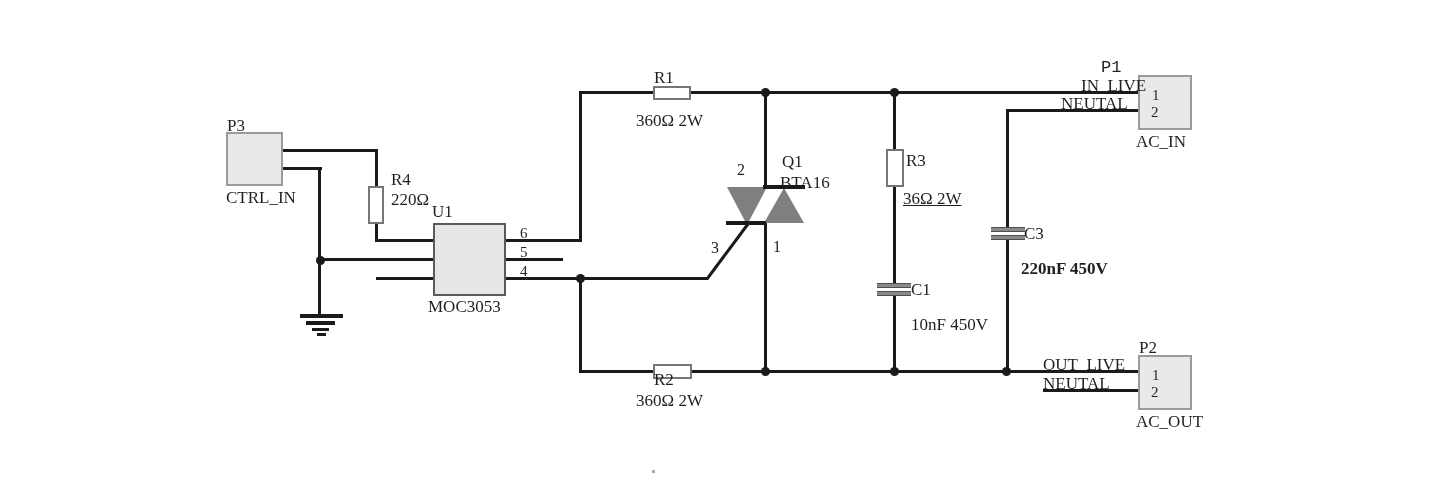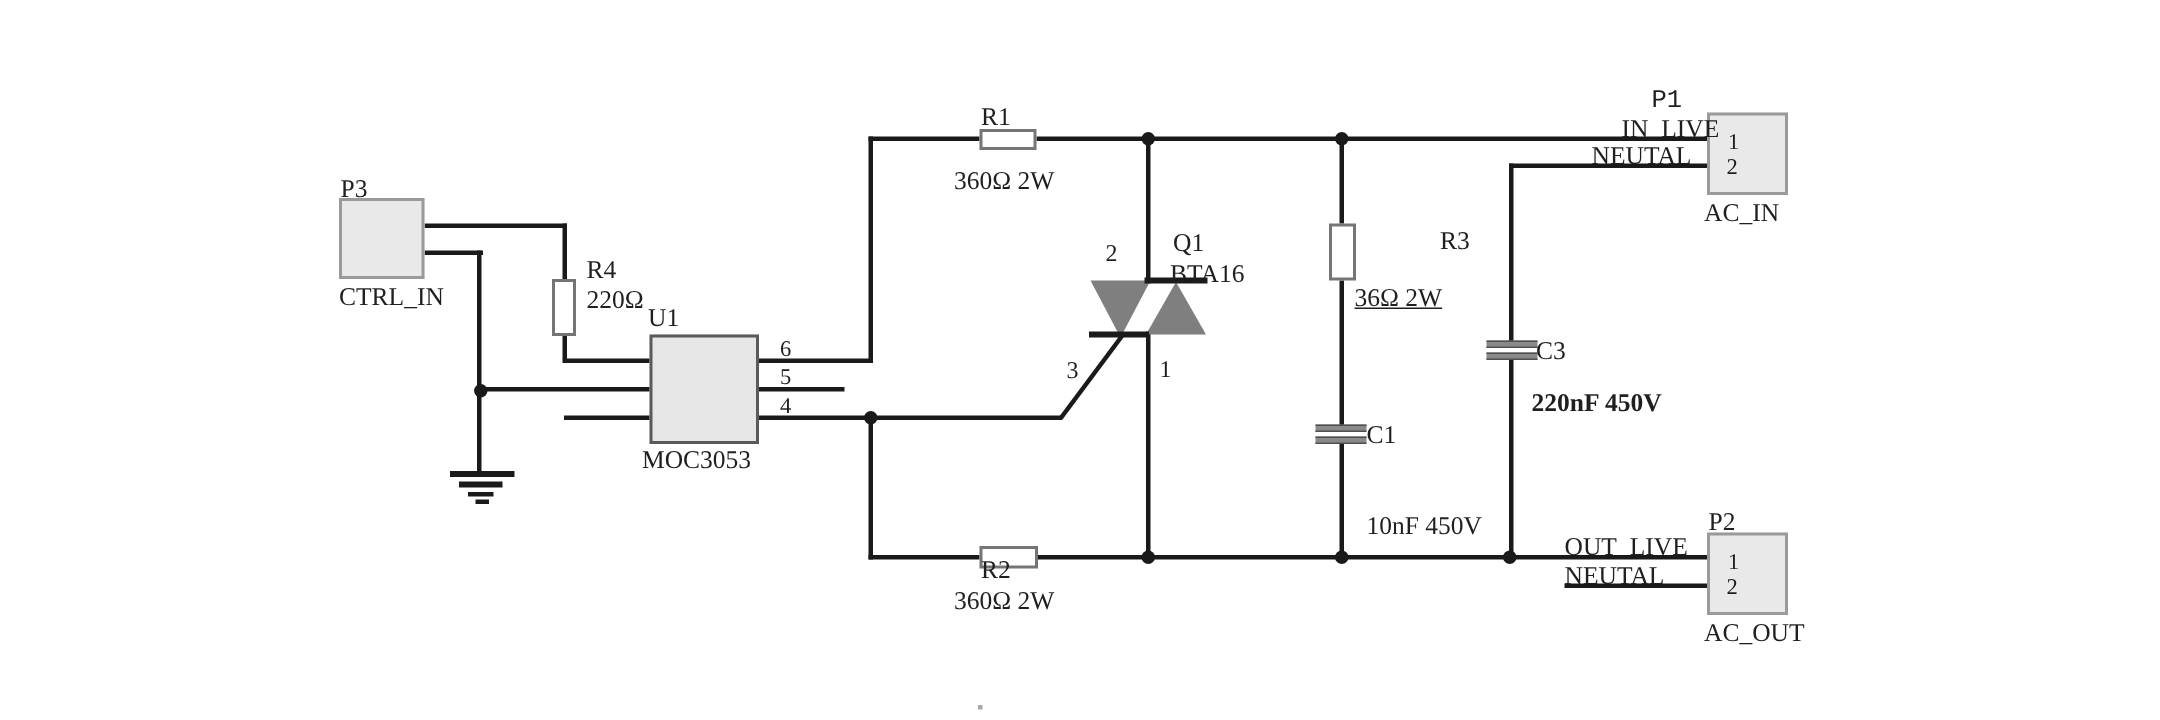--- a/index.html
+++ b/index.html
@@ -94,27 +94,27 @@
     <rect x="26" y="41" width="40" height="4" fill="#1a1a1a"></rect>
     <line x1="7" y1="99" x2="48" y2="44" stroke="#1a1a1a" stroke-width="3"></line>
   </svg>
   <span class="qn" style="left:737px;top:162px;">2</span>
   <span class="lbl" style="left:782px;top:153px;">Q1</span>
   <span class="lbl" style="left:780px;top:174px;">BTA16</span>
   <span class="qn" style="left:711px;top:240px;">3</span>
   <span class="qn" style="left:773px;top:239px;">1</span>
 
   <div class="res" style="left:886px;top:149px;width:18px;height:38px;"></div>
-  <span class="lbl" style="left:960px;top:152px;">R3</span>
+  <span class="lbl" style="left:906px;top:152px;">R3</span>
   <span class="lbl" style="left:903px;top:190px;text-decoration:underline;">36Ω 2W</span>
 
   <div class="plate" style="left:877px;top:283px;"></div>
   <div class="plate" style="left:877px;top:291px;"></div>
   <span class="lbl" style="left:911px;top:281px;">C1</span>
-  <span class="lbl" style="left:911px;top:316px;margin-top:26px;">10nF 450V</span>
+  <span class="lbl" style="left:911px;top:316px;">10nF 450V</span>
 
   <div class="plate" style="left:991px;top:227px;"></div>
   <div class="plate" style="left:991px;top:235px;"></div>
   <span class="lbl" style="left:1024px;top:225px;">C3</span>
   <span class="lbl" style="left:1021px;top:260px;font-weight:bold;">220nF 450V</span>
 
   <div class="conn-box" style="left:1138px;top:75px;width:54px;height:55px;"></div>
   <span class="lbl" style="left:1101px;top:59px;font-family:Liberation Mono, monospace;">P1</span>
   <span class="pin" style="left:1152px;top:88px;">1</span>
   <span class="pin" style="left:1151px;top:105px;">2</span>

